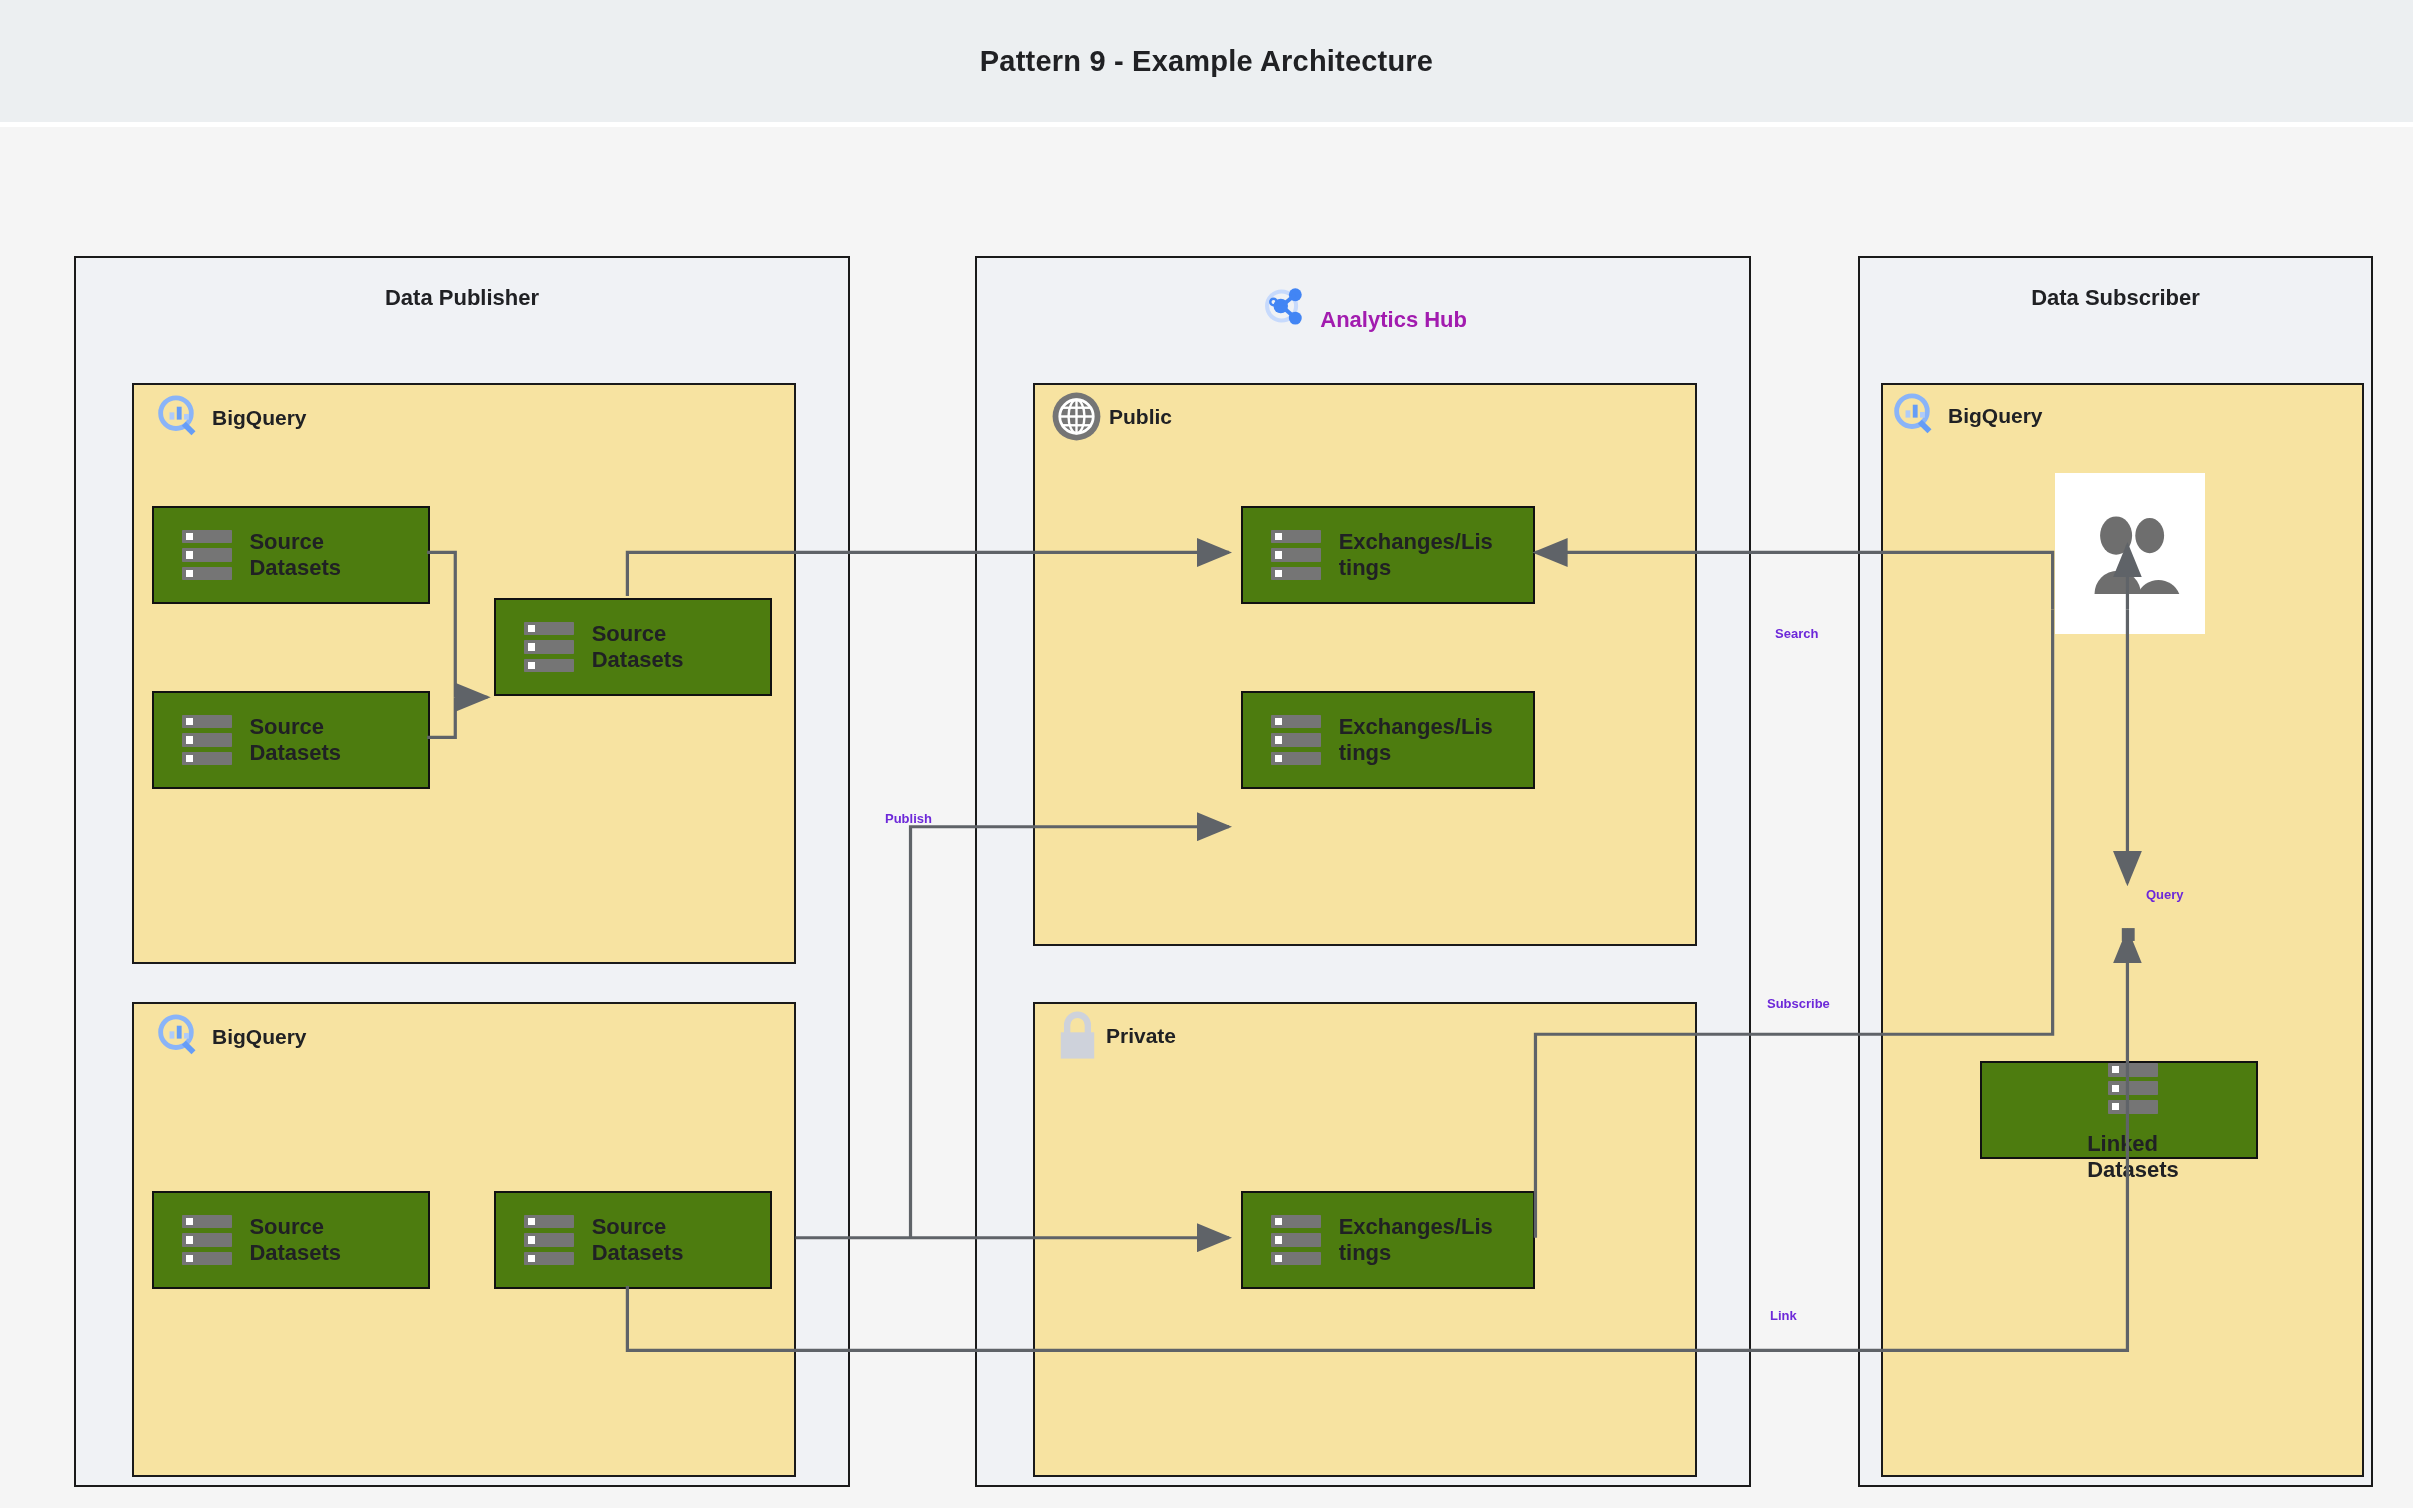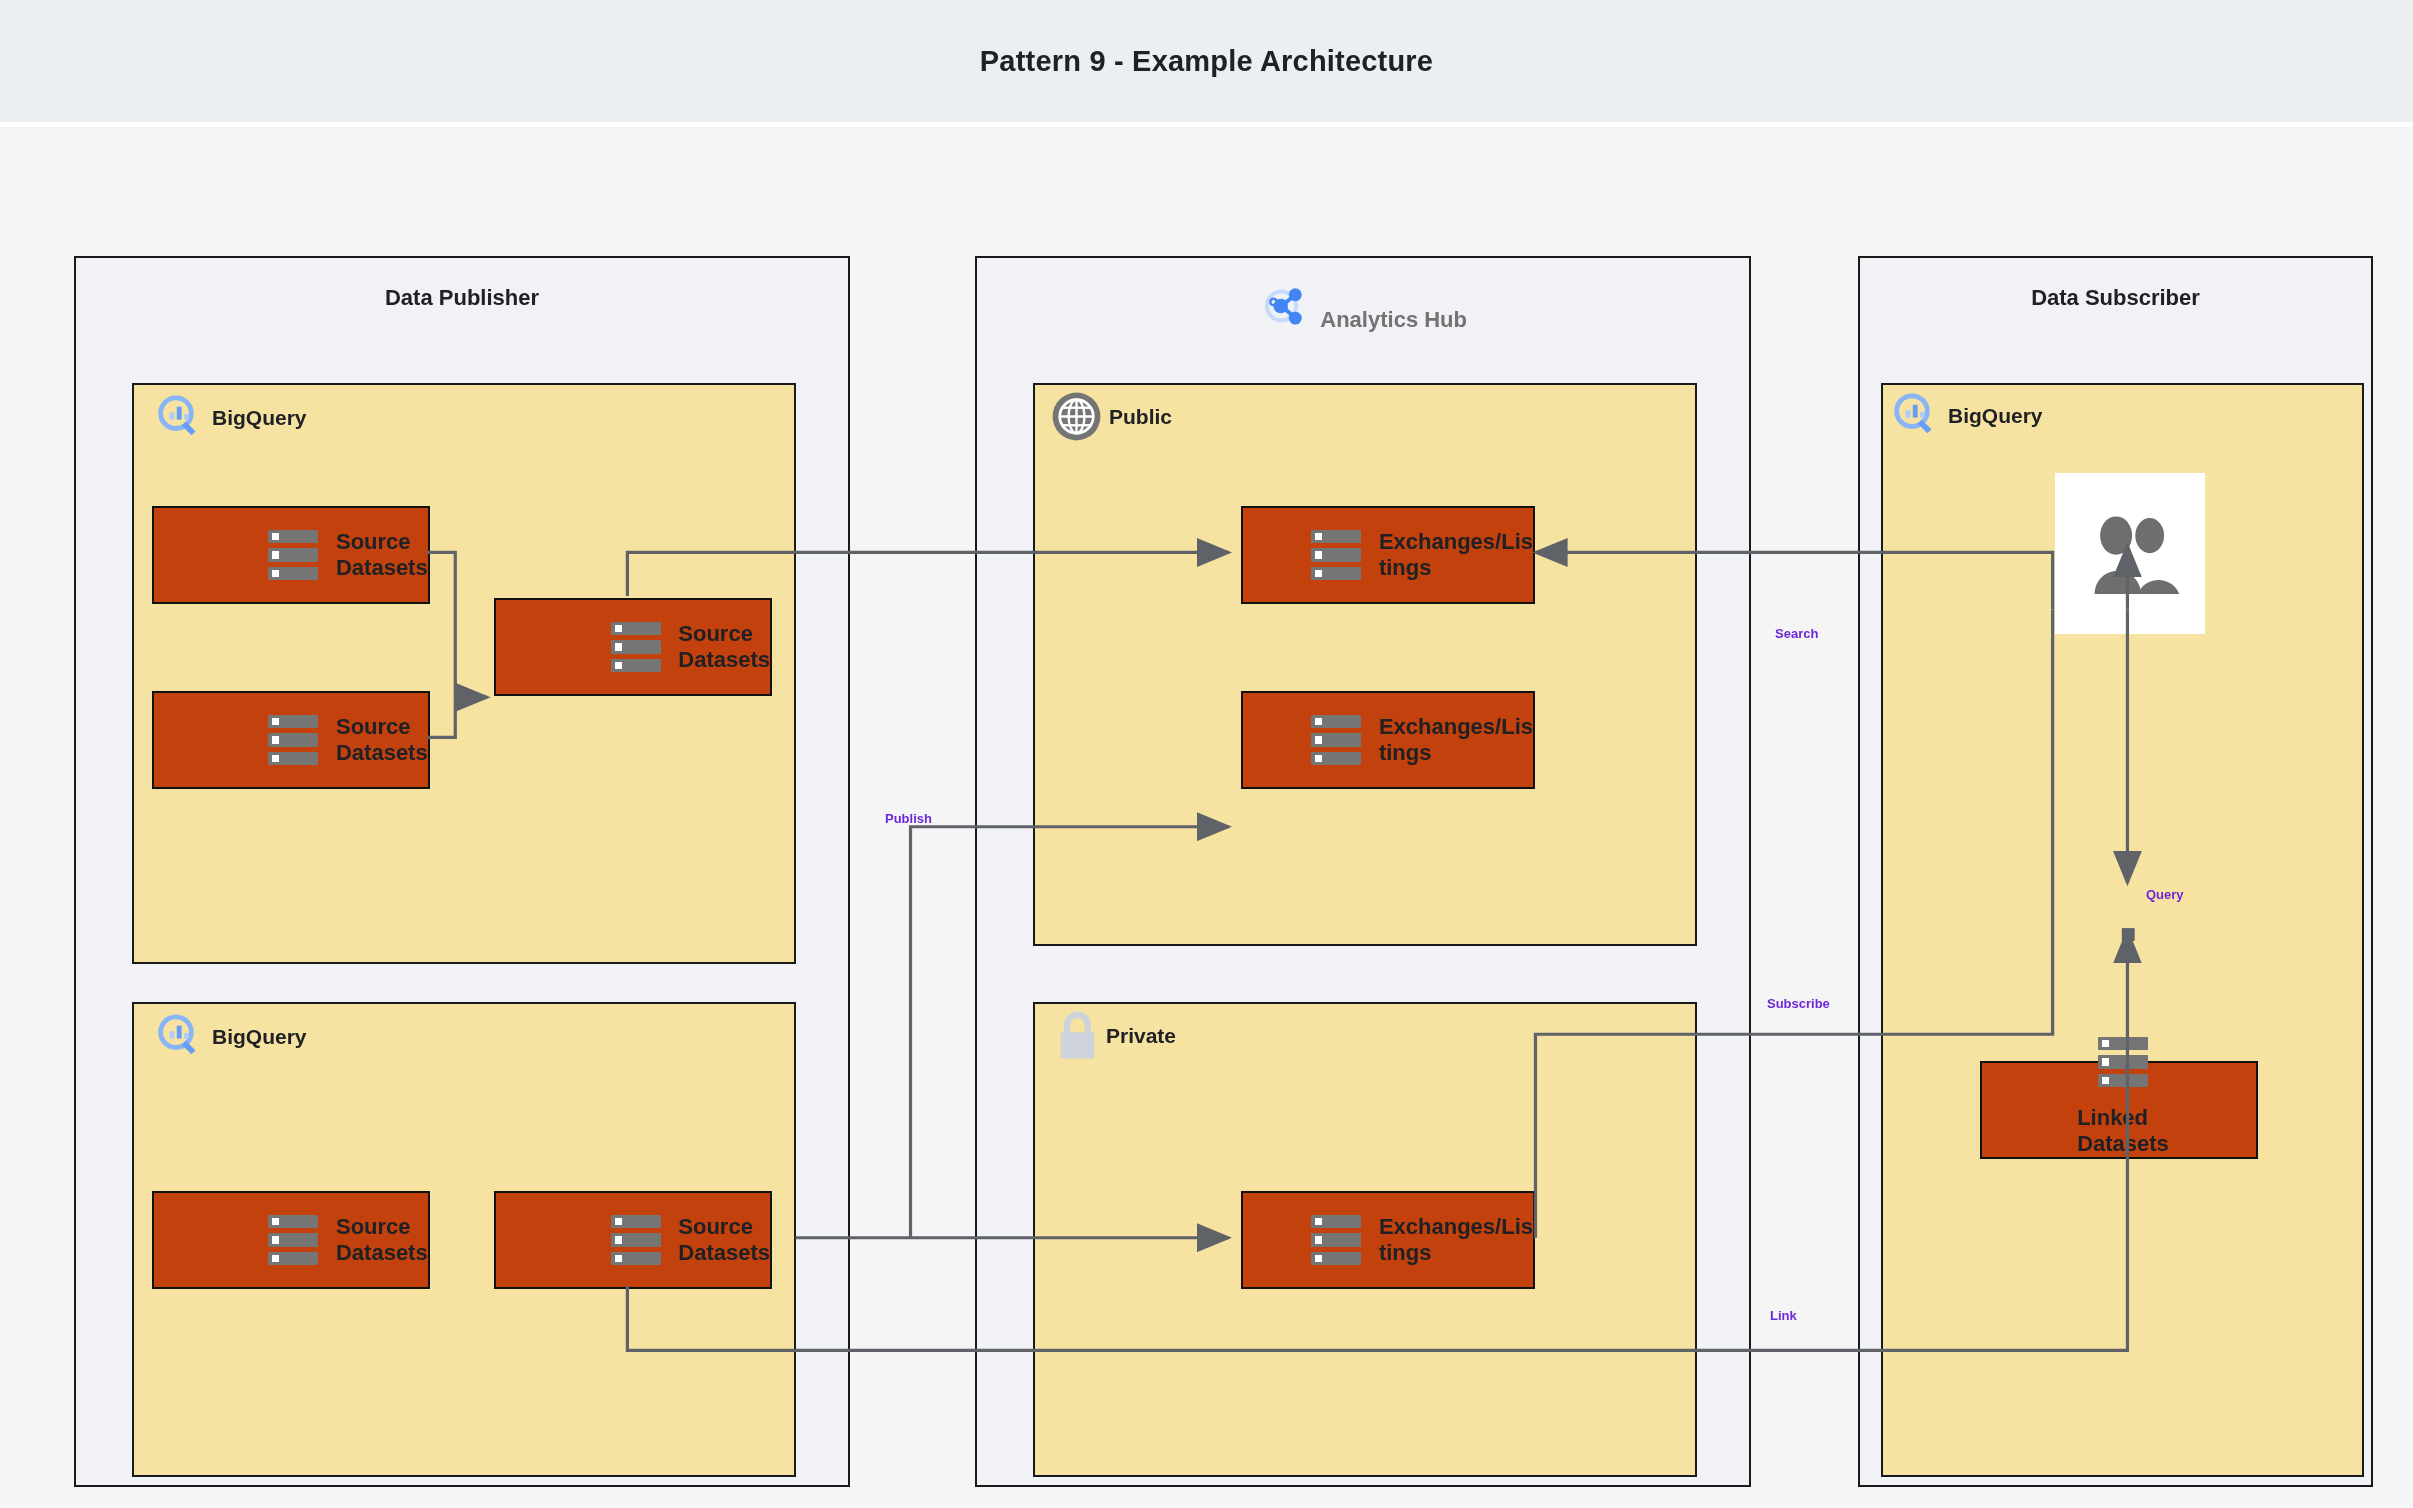--- a/index.html
+++ b/index.html
@@ -50,22 +50,22 @@
   .panel {
     position: absolute; background: #f7e3a1; border: 2.4px solid #1a1a1a;
   }
   .panel-label {
     position: absolute; display: flex; align-items: center; gap: 7px;
     font-size: 21px; font-weight: bold; color: #202124; white-space: nowrap;
   }
 
   
   .node {
-    position: absolute; background: #c2410c; border: 2.4px solid #111111;
-    display: flex; align-items: center; gap: 17.7px; padding-left: 8px; justify-content: flex-end;
+    position: absolute; background: #4d7c0f; border: 2.4px solid #111111;
+    display: flex; align-items: center; gap: 17.7px; padding-left: 28px;
   }
   .node .label {
     font-size: 22px; font-weight: bold; color: #202124; line-height: 1.18;
     max-width: 173px;
   }
   .node.plain { border: none; background: #ffffff; justify-content: center; padding: 0; }
 
   
   .ds-icon { width: 50px; flex: 0 0 50px; display: flex; flex-direction: column; gap: 4.8px; }
   .ds-icon .bar {
@@ -207,21 +207,21 @@
           <svg width="50" height="50" viewBox="0 0 62 62">
             <circle cx="28" cy="31" r="18" fill="none" stroke="#c7dafc" stroke-width="5"></circle>
             <circle cx="45" cy="17" r="8" fill="#4285f4"></circle>
             <circle cx="45" cy="46" r="8" fill="#4285f4"></circle>
             <circle cx="27" cy="31" r="9" fill="#4285f4"></circle>
             <circle cx="18" cy="26" r="4" fill="none" stroke="#4285f4" stroke-width="3"></circle>
             <line x1="28" y1="31" x2="45" y2="17" stroke="#4285f4" stroke-width="5"></line>
             <line x1="28" y1="31" x2="45" y2="46" stroke="#4285f4" stroke-width="5"></line>
           </svg>
         </span>
-        <span style="font-size:22px;font-weight:bold;color:#737373;margin-top:28px;">Analytics Hub</span>
+        <span style="font-size:22px;font-weight:bold;color:#a21caf;margin-top:28px;">Analytics Hub</span>
       </div>
     </div>
 
     <div class="panel" style="left:1033px; top:256px; width:664px; height:563px;">
       <div class="panel-label" style="left:16px; top:6.4px;align-items:center;">
         <span class="globe-icon">
           <svg width="51" height="51" viewBox="0 0 64 64">
             <circle cx="32" cy="32" r="30" fill="#757575"></circle>
             <circle cx="32" cy="32" r="21" fill="none" stroke="#ffffff" stroke-width="3.5"></circle>
             <ellipse cx="32" cy="32" rx="10" ry="21" fill="none" stroke="#ffffff" stroke-width="3"></ellipse>

